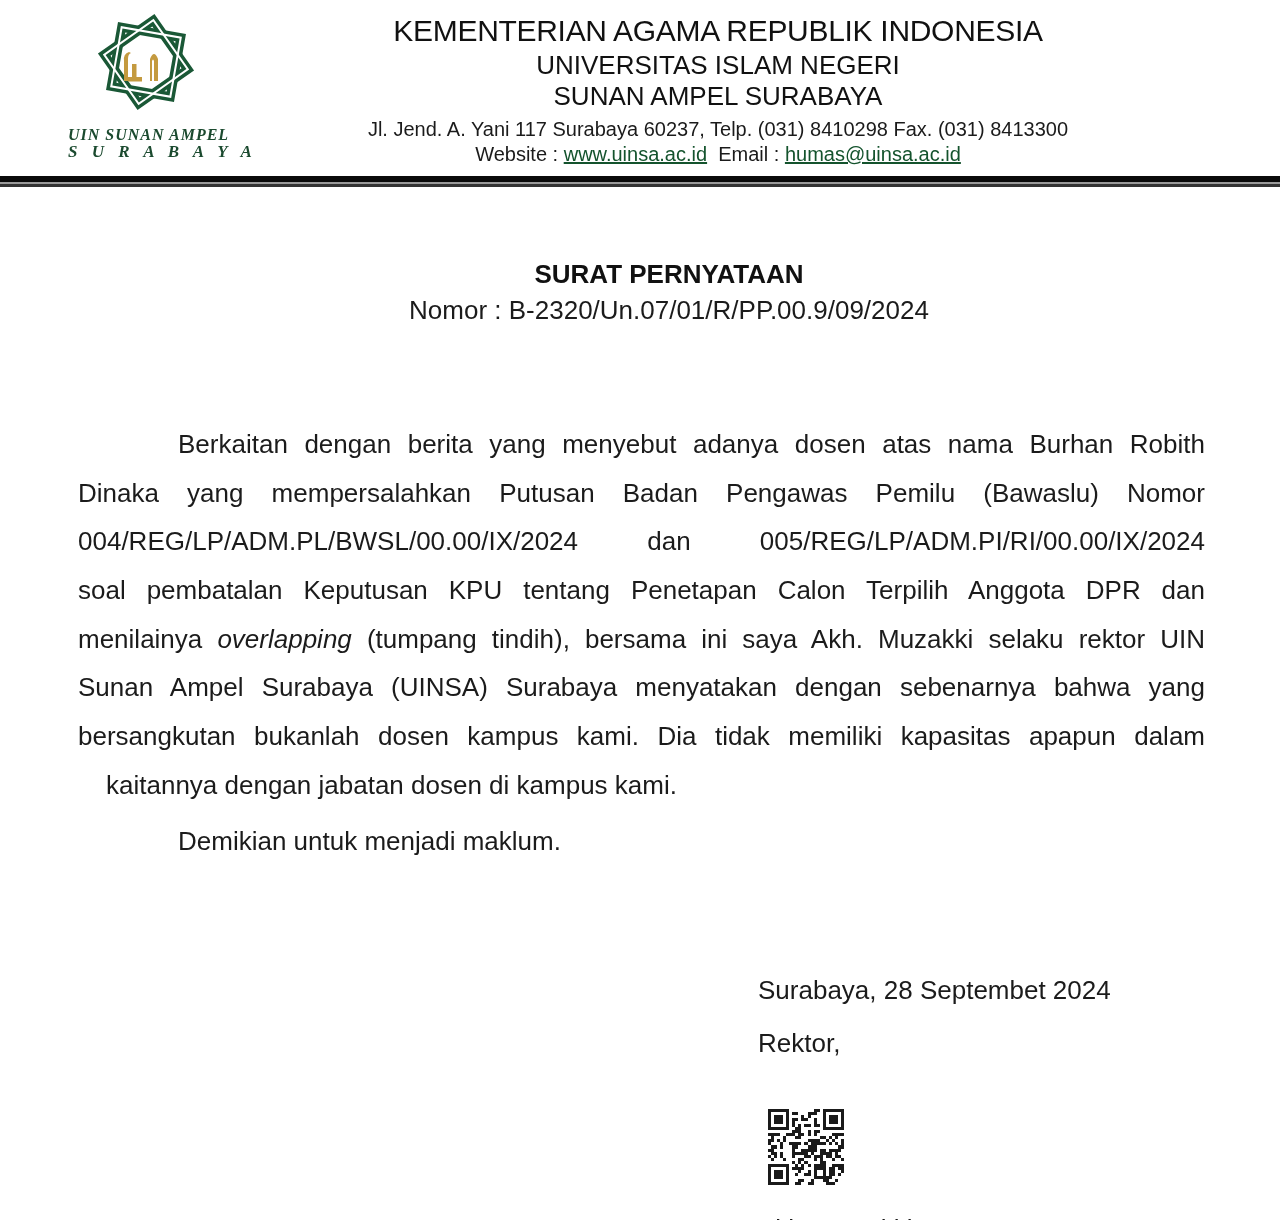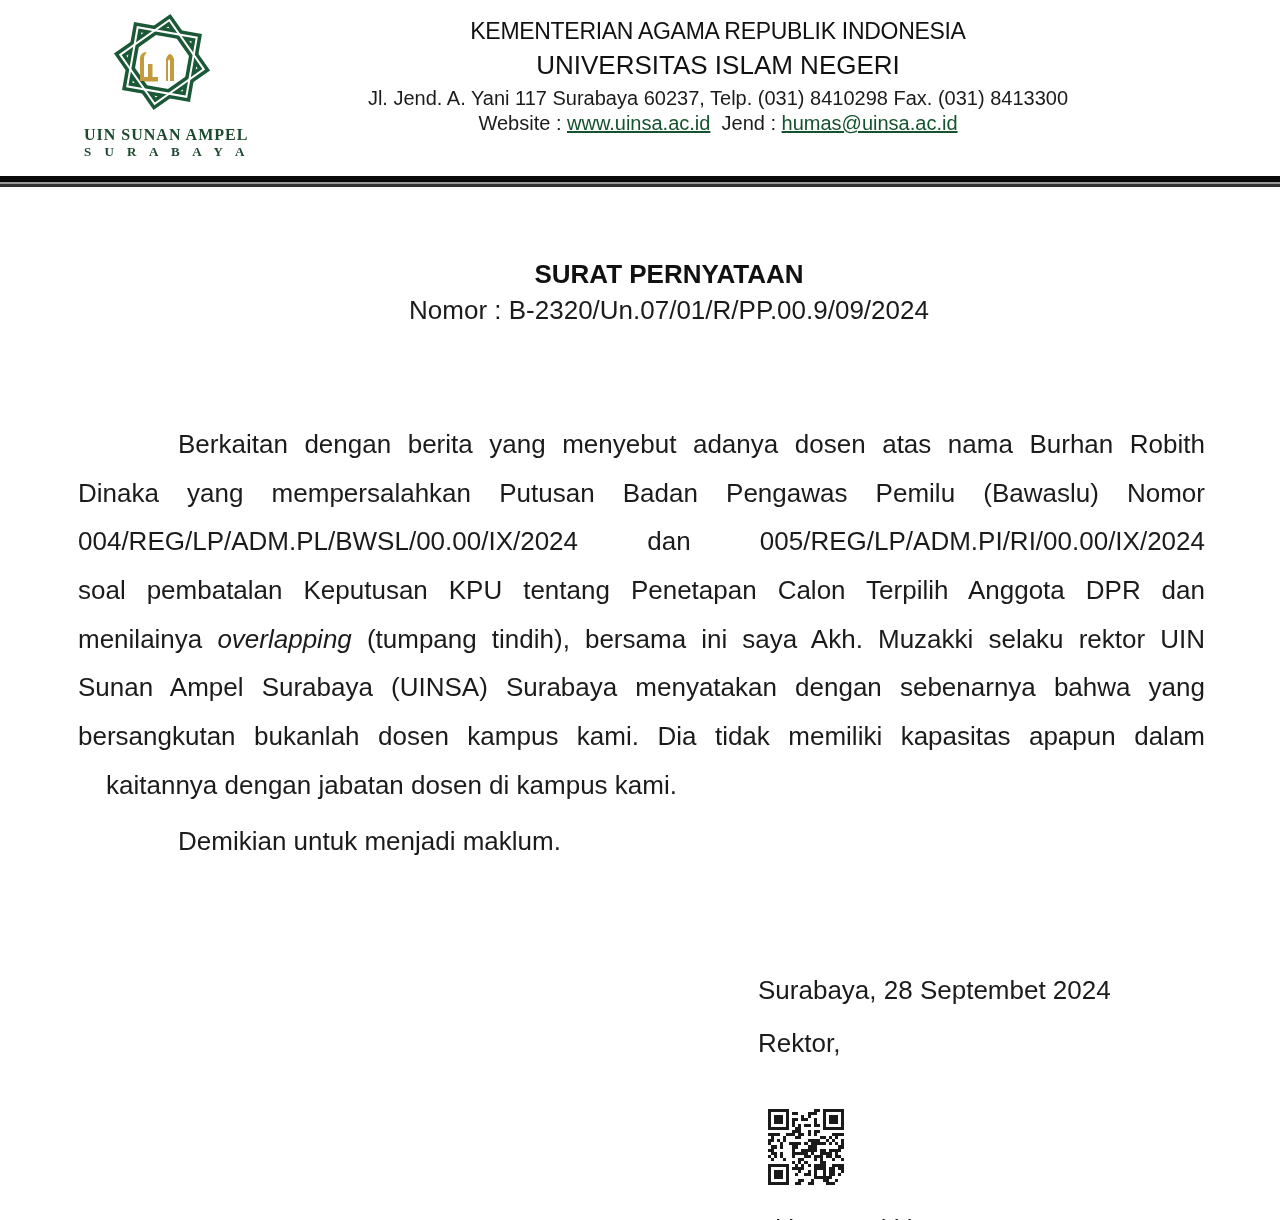--- a/index.html
+++ b/index.html
@@ -1,28 +1,28 @@
 <!DOCTYPE html>
 <html><head>
 <meta charset="utf-8">
 <style>
   html,body{margin:0;padding:0;background:#ffffff;}
   .page{position:relative;width:1280px;height:1220px;background:#ffffff;overflow:hidden;
         font-family:"Liberation Sans", sans-serif;color:#1b1b1b;}
 
   
-  .logo-block{position:absolute;left:84px;top:2px;width:156px;text-align:center;}
+  .logo-block{position:absolute;left:68px;top:2px;width:156px;text-align:center;font-style:italic;}
   .logo-emblem{display:block;margin:0 auto;}
   .logo-org1{font-family:"Liberation Serif", serif;font-weight:700;font-size:16px;
              letter-spacing:1px;color:#1b4a2f;line-height:17px;white-space:nowrap;}
-  .logo-org2{font-family:"Liberation Serif", serif;font-weight:700;font-size:13px;
+  .logo-org2{font-family:"Liberation Serif", serif;font-weight:700;font-size:17px;
              letter-spacing:5px;color:#1b4a2f;line-height:17px;white-space:nowrap;}
 
   .lh-text{position:absolute;left:338px;top:12px;width:760px;text-align:center;}
-  .lh-ministry{font-size:23px;font-weight:400;line-height:38px;letter-spacing:-0.3px;color:#111;}
+  .lh-ministry{font-size:30px;font-weight:400;line-height:38px;letter-spacing:-0.3px;color:#111;}
   .lh-univ{font-size:26px;font-weight:400;line-height:31px;color:#111;}
   .lh-addr{font-size:20px;line-height:25px;margin-top:5px;color:#1b1b1b;}
   .lh-web{font-size:20px;line-height:25px;color:#1b1b1b;}
   .doc-link{color:#14532d;text-decoration:underline;cursor:pointer;}
 
   .rule{position:absolute;left:0;top:176px;width:1280px;}
   .rule .r1{height:6px;background:#0a0a0a;}
   .rule .r2{height:2px;background:#9a9a9a;}
   .rule .r3{height:3px;background:#333333;}
 
@@ -69,25 +69,26 @@
         <path d="M58 79 l0 -22 q4 -10 8 0 l0 22 l-4 0 l0 -20 q-1 -3 -2 0 l0 20 z" fill="#c49a3f" transform="translate(4,0)"></path>
       </g>
     </svg>
     <div class="logo-org1">UIN SUNAN AMPEL</div>
     <div class="logo-org2">S U R A B A Y A</div>
   </div>
 
   <div class="lh-text">
     <div class="lh-ministry">KEMENTERIAN AGAMA REPUBLIK INDONESIA</div>
     <div class="lh-univ">UNIVERSITAS ISLAM NEGERI</div>
+    <div class="lh-univ">SUNAN AMPEL SURABAYA</div>
     <div class="lh-addr">Jl. Jend. A. Yani 117 Surabaya 60237, Telp. (031) 8410298 Fax. (031) 8413300</div>
     <div class="lh-web">
       <span>Website :</span>
       <span class="doc-link">www.uinsa.ac.id</span>&nbsp;
-      <span>Jend :</span>
+      <span>Email :</span>
       <span class="doc-link">humas@uinsa.ac.id</span>
     </div>
   </div>
 
   <div class="rule">
     <div class="r1"></div>
       <div class="r2"></div>
       <div class="r3"></div>
   </div>
 

